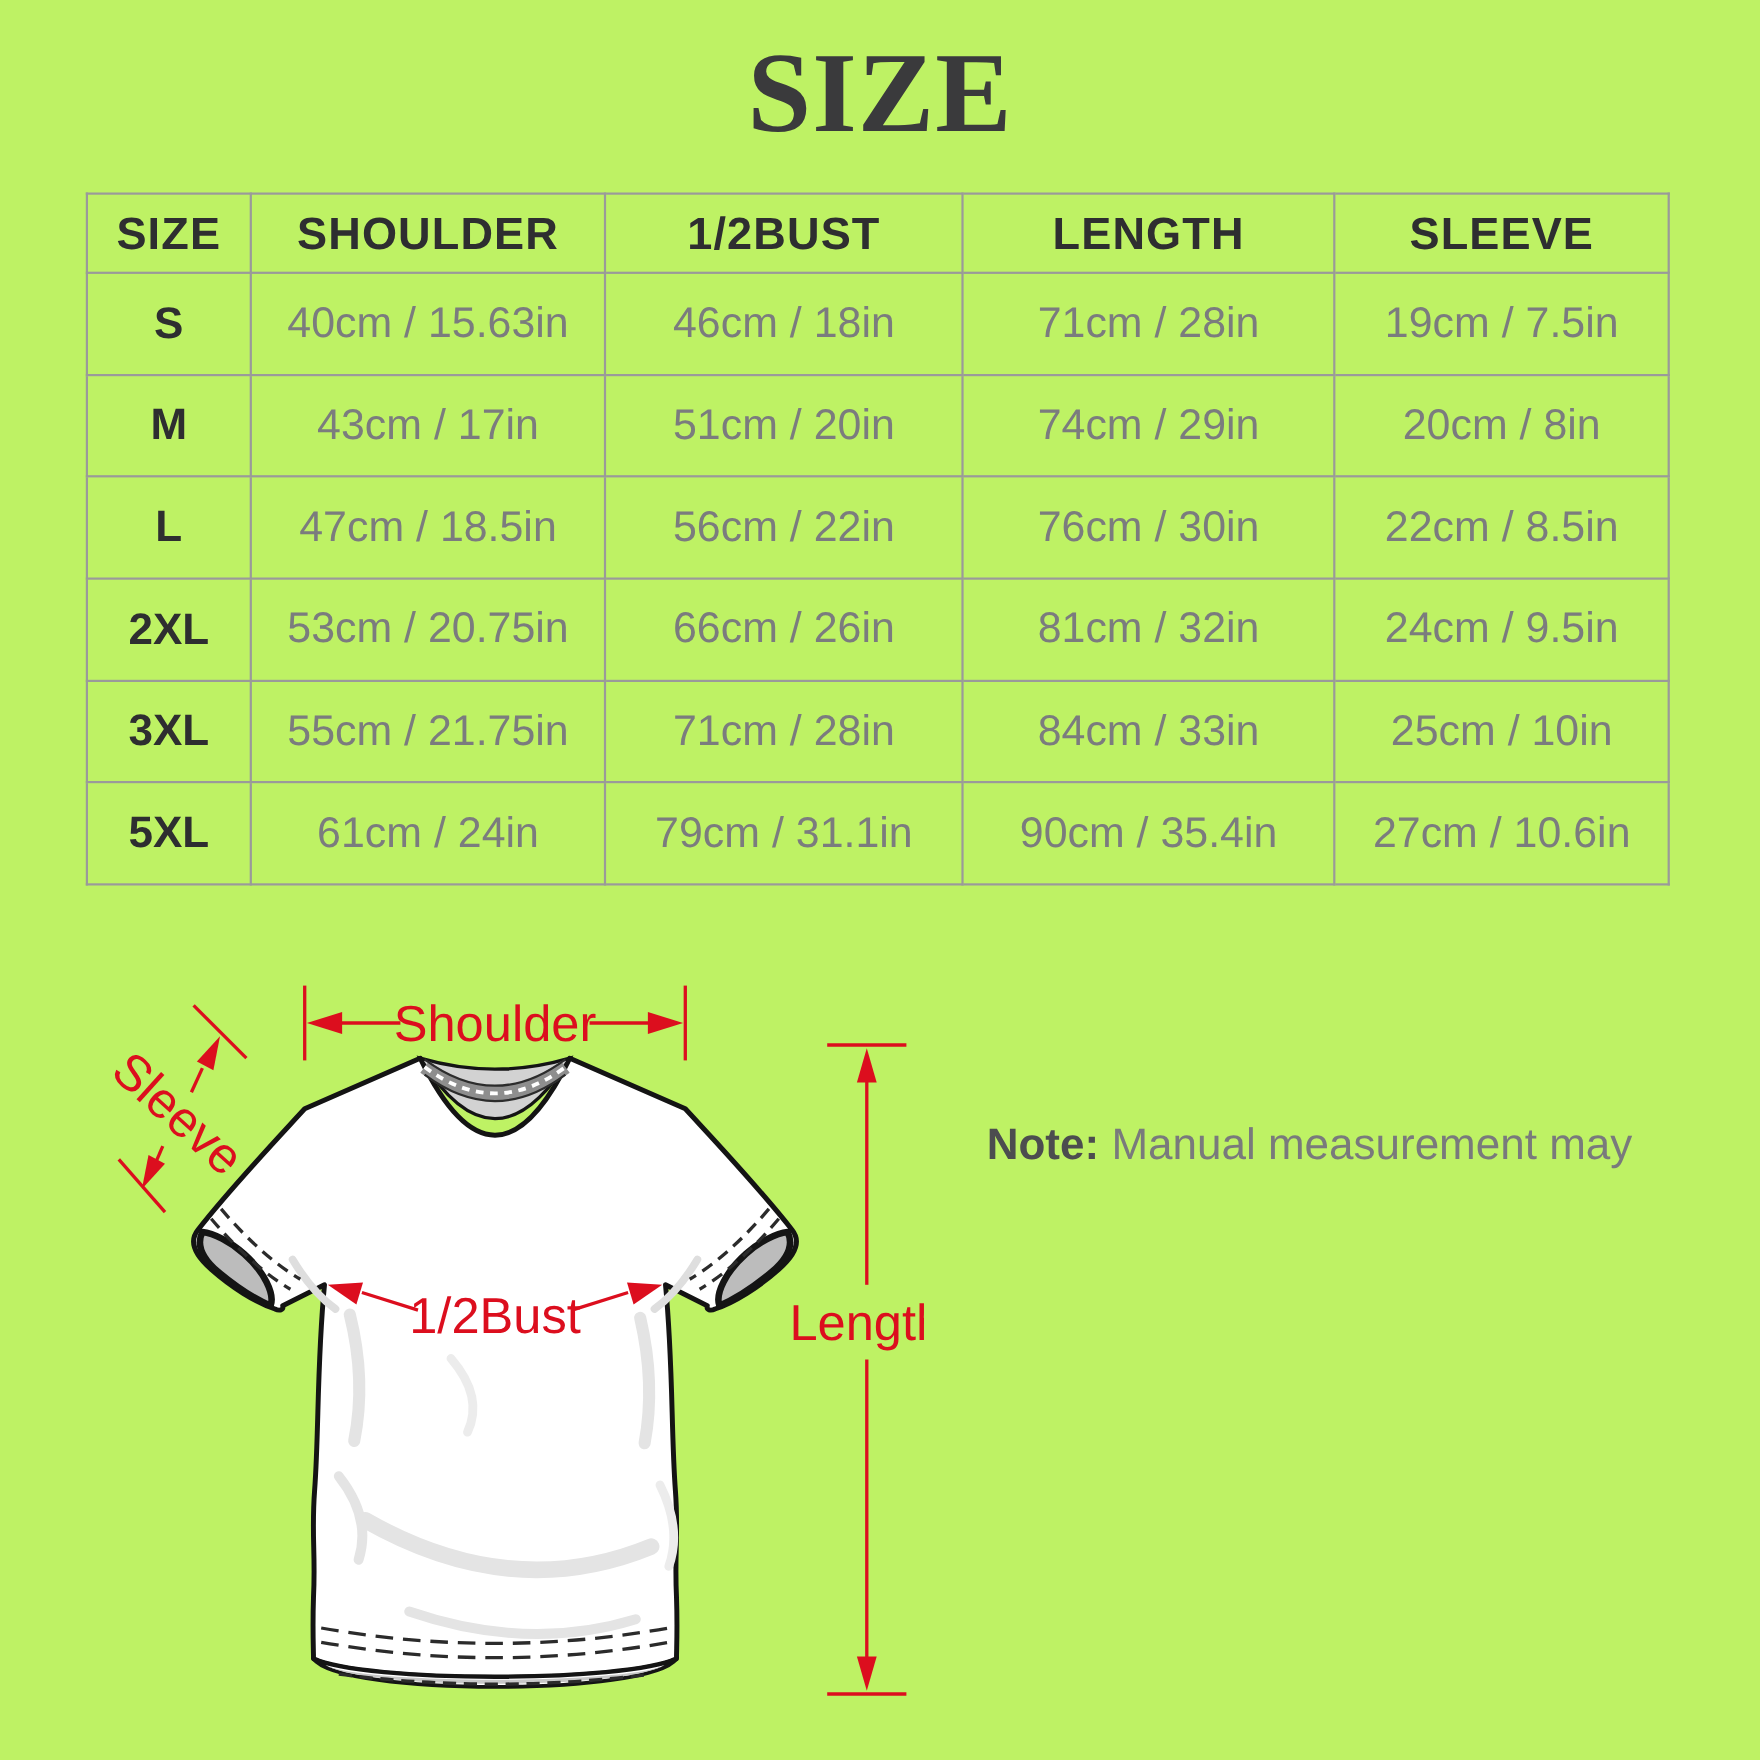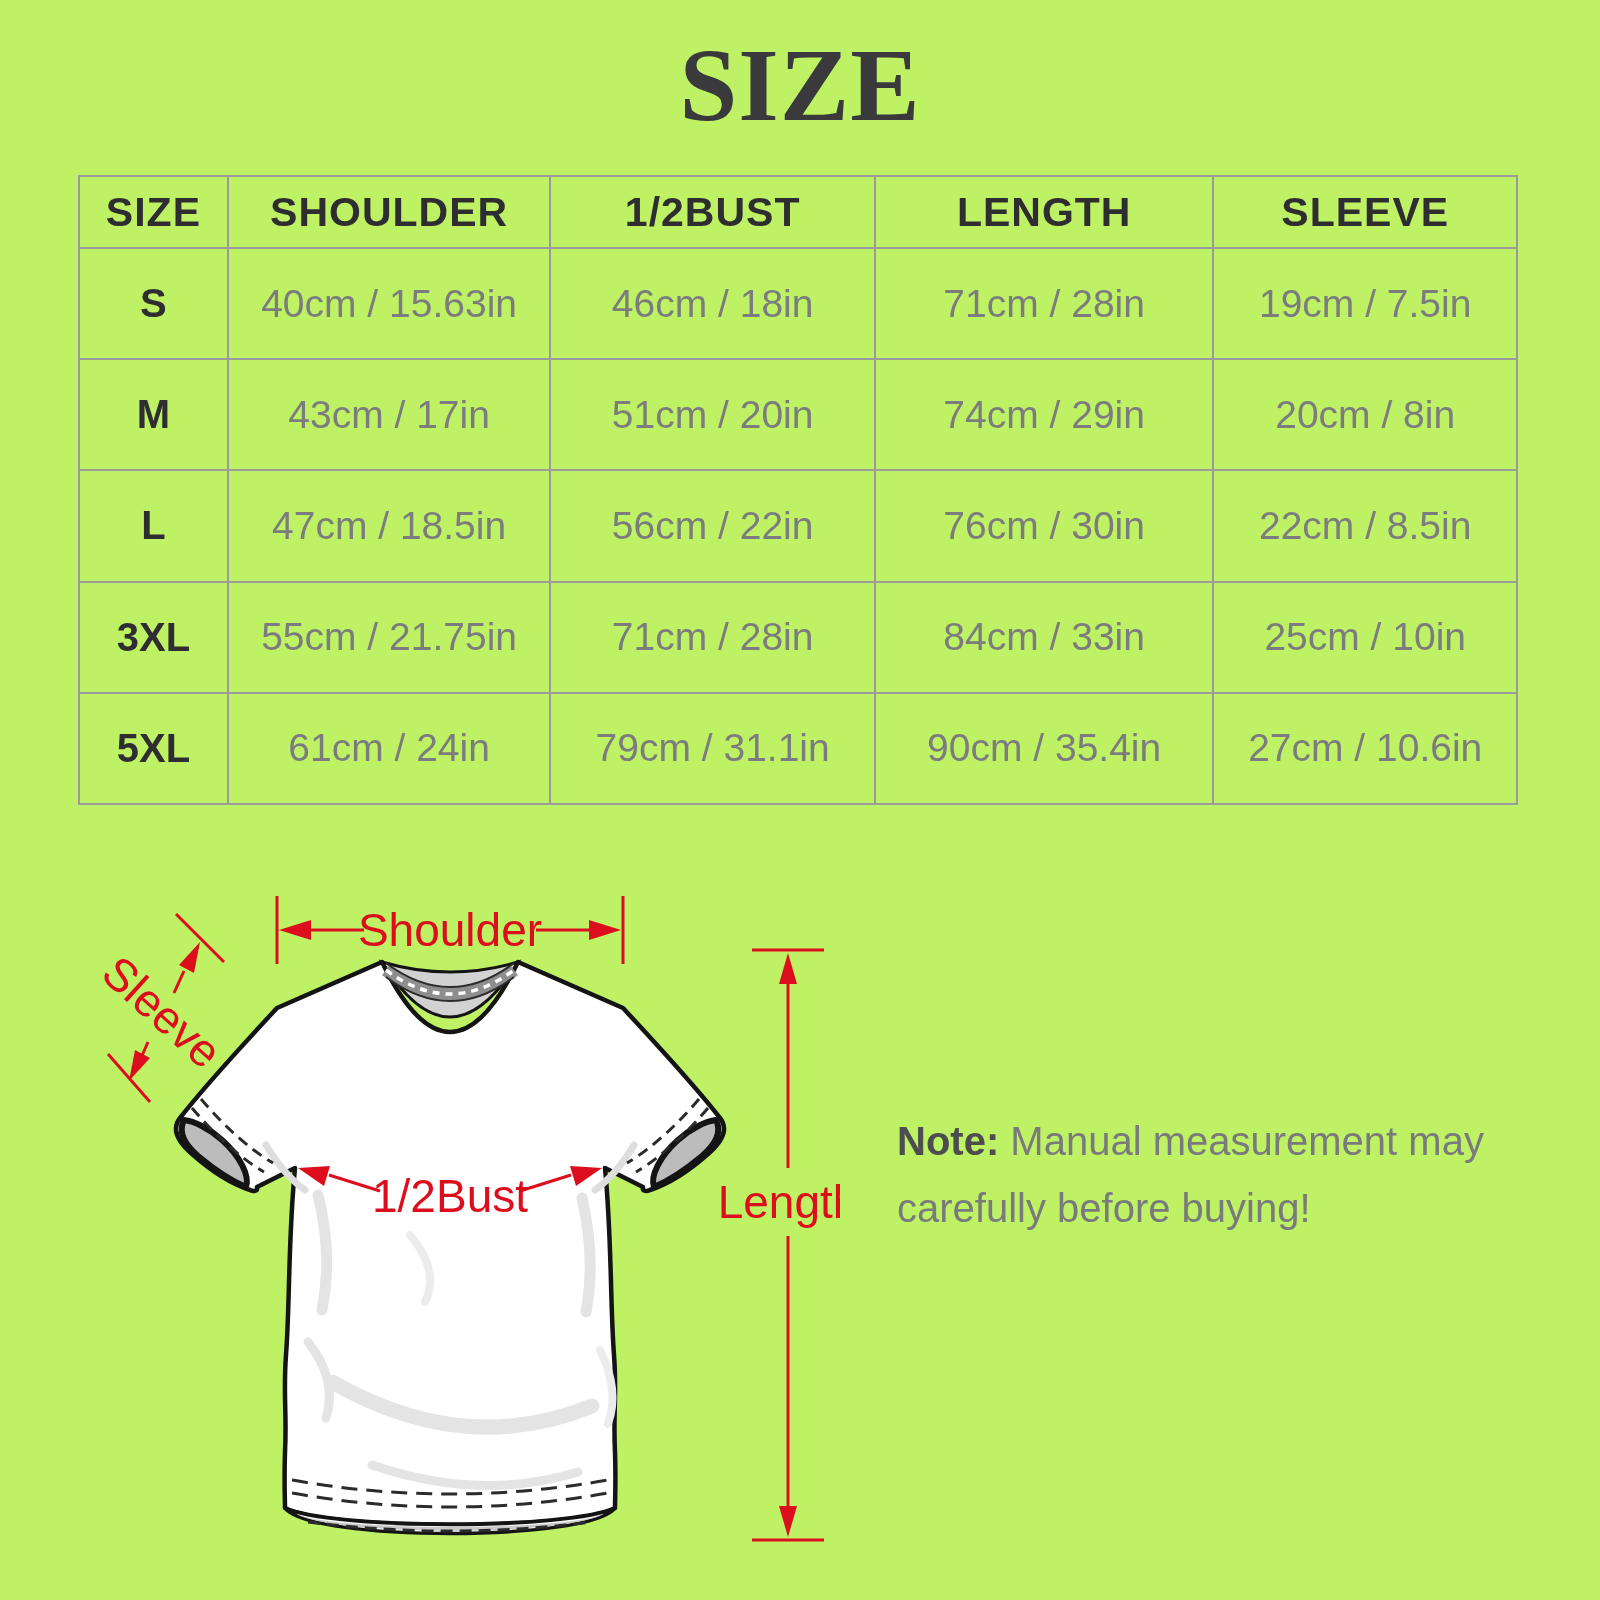--- a/index.html
+++ b/index.html
@@ -18,21 +18,21 @@
   }
   .size-table th,.size-table td{
     border:2px solid #9a9a9a;text-align:center;vertical-align:middle;
     padding:0;height:70px;white-space:nowrap;
   }
   .size-table thead th{font-size:41px;font-weight:bold;color:#2e2e30;letter-spacing:1px;}
   .size-table tbody th{font-size:40px;font-weight:bold;color:#2e2e30;}
   .size-table tbody td{font-size:39px;font-weight:normal;color:#7b7c7e;}
   .diagram{position:absolute;left:80px;top:850px;width:760px;height:720px;}
   .note{
-    position:absolute;left:897px;top:1108px;width:610px;
+    position:absolute;left:897px;top:1008px;width:610px;
     font-size:40px;line-height:67px;color:#797a7c;
   }
   .note b{color:#4c4d4f;font-weight:bold;}
   .dim-text{font-family:"Liberation Sans", sans-serif;font-size:46px;}
 </style>
 </head>
 <body>
 
 <div class="canvas">
 
@@ -69,20 +69,27 @@
         <td>51cm / 20in</td>
         <td>74cm / 29in</td>
         <td>20cm / 8in</td>
       </tr>
       <tr>
         <th>L</th>
         <td>47cm / 18.5in</td>
         <td>56cm / 22in</td>
         <td>76cm / 30in</td>
         <td>22cm / 8.5in</td>
+      </tr>
+      <tr>
+        <th>2XL</th>
+        <td>53cm / 20.75in</td>
+        <td>66cm / 26in</td>
+        <td>81cm / 32in</td>
+        <td>24cm / 9.5in</td>
       </tr>
       <tr>
         <th>3XL</th>
         <td>55cm / 21.75in</td>
         <td>71cm / 28in</td>
         <td>84cm / 33in</td>
         <td>25cm / 10in</td>
       </tr>
       <tr>
         <th>5XL</th>
@@ -199,16 +206,15 @@
         <line x1="708" y1="386" x2="708" y2="658" stroke-width="3"></line>
         <polygon points="708,103 699,134 717,134" stroke="none"></polygon>
         <polygon points="708,687 699,656 717,656" stroke="none"></polygon>
         <text class="dim-text" x="708" y="368" text-anchor="middle" stroke="none">Length</text>
       </g>
     </g>
   </svg>
 
   <div class="note">
     <div><b>Note:</b> <span>Manual measurement may</span></div>
-    <div>carefully before buying!</div>
   </div>
 
 </div>
 
 </body></html>

